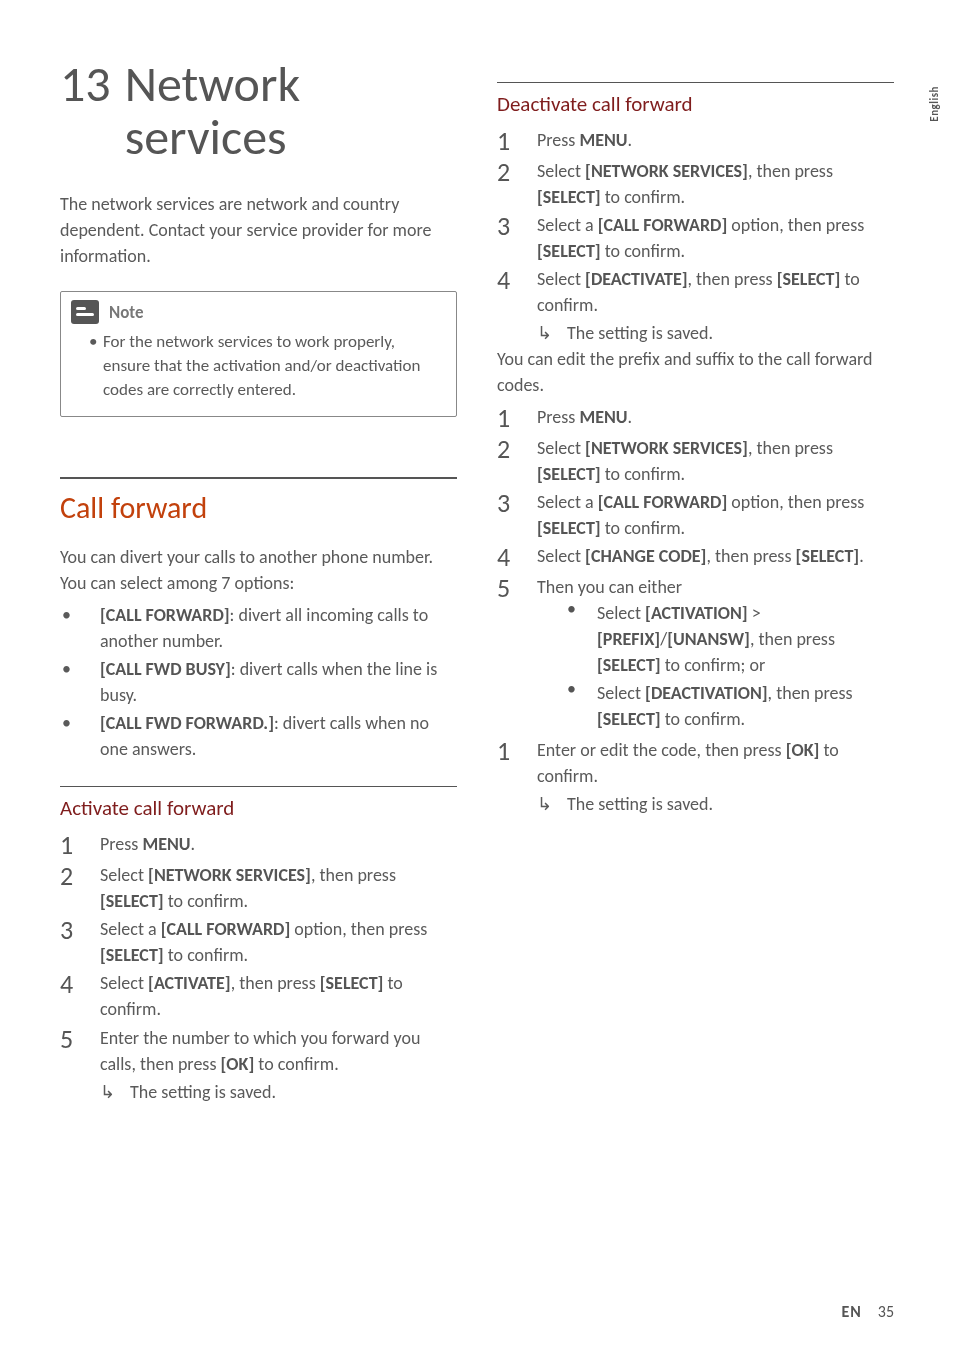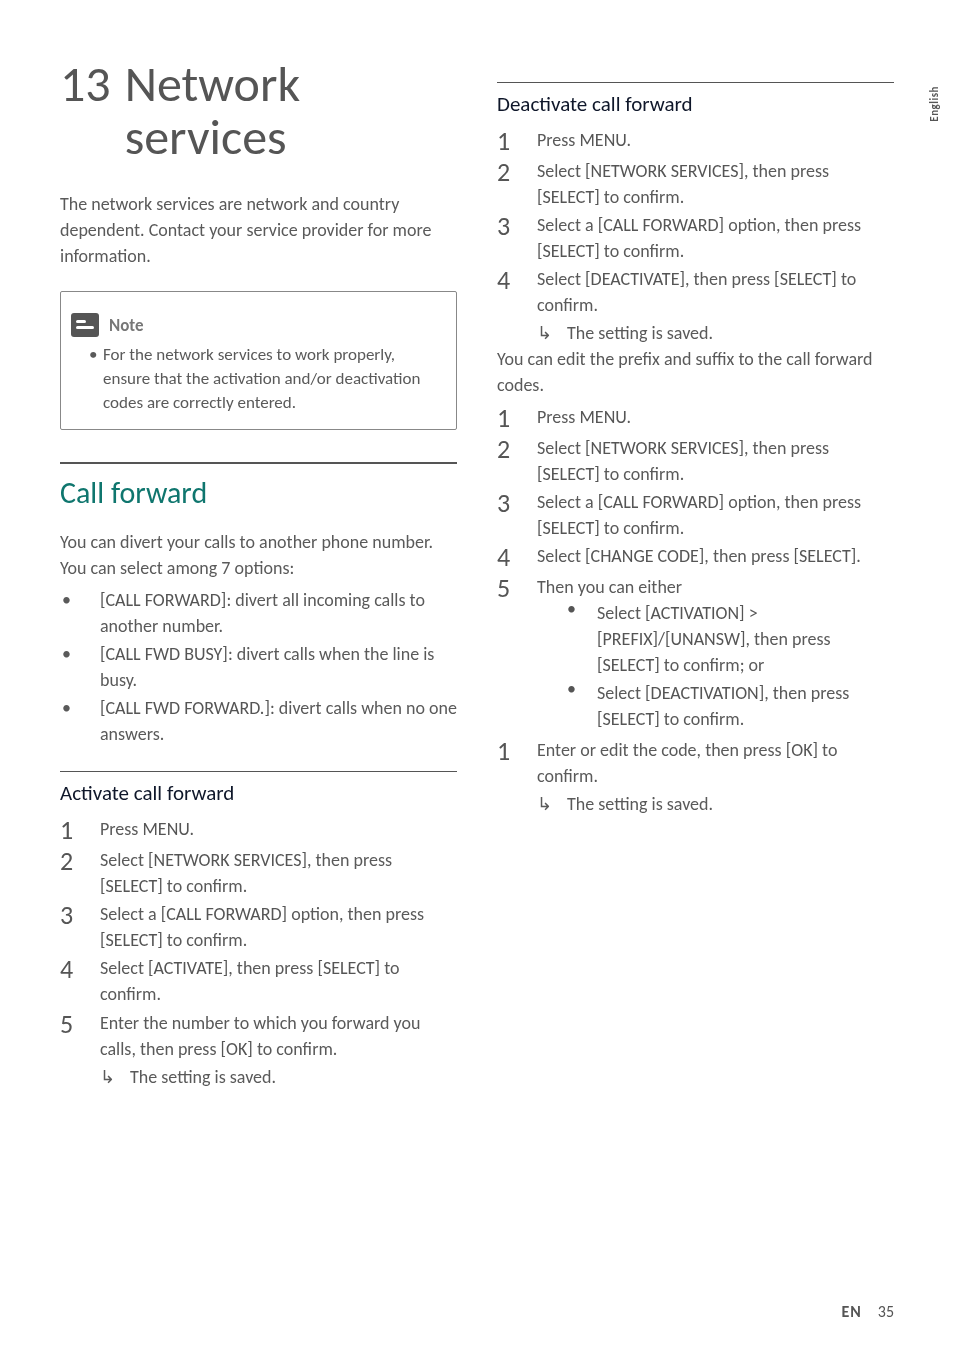--- a/index.html
+++ b/index.html
@@ -34,21 +34,21 @@
     padding-right: 14px;
   }
   .intro {
     font-size: 18px;
     line-height: 1.45;
     margin-bottom: 22px;
   }
   .note-box {
     border: 1px solid #888;
     border-radius: 2px;
-    padding: 13px 0 14px 0;
+    padding: 0 0 14px 0;
   }
   .note-header {
     display: flex;
     align-items: center;
     padding: 8px 10px 6px 10px;
   }
   .note-icon {
     width: 28px;
     height: 24px;
     background: #555;
@@ -79,29 +79,29 @@
   .note-body .bullet {
     display: flex;
   }
   .note-body .dot {
     width: 14px;
     flex-shrink: 0;
   }
   h2.section {
     font-size: 30px;
     font-weight: 400;
-    color: #0f766e;
+    color: #c2410c;
     border-top: 2.5px solid #555;
     padding-top: 10px;
-    margin: 32px 0 18px 0;
+    margin: 60px 0 18px 0;
   }
   h3.subsection {
     font-size: 21px;
     font-weight: 500;
-    color: #0f172a;
+    color: #7f1d1d;
     border-top: 1px solid #555;
     padding-top: 8px;
     margin: 24px 0 10px 0;
   }
   .col-right h3.subsection:first-child {
     margin-top: 24px;
   }
   .body-text {
     font-size: 18px;
     line-height: 1.45;
@@ -130,21 +130,21 @@
   }
   .steps .marker {
     width: 40px;
     flex-shrink: 0;
     font-size: 26px;
     font-weight: 400;
     color: #555;
     line-height: 1.1;
   }
   .steps .content { flex: 1; }
-  .bold { font-weight: 400; color: #555; }
+  .bold { font-weight: 700; color: #555; }
   .result {
     display: flex;
     font-size: 18px;
     line-height: 1.45;
     padding-left: 40px;
     margin-top: 2px;
   }
   .result .arrow {
     width: 30px;
     flex-shrink: 0;

